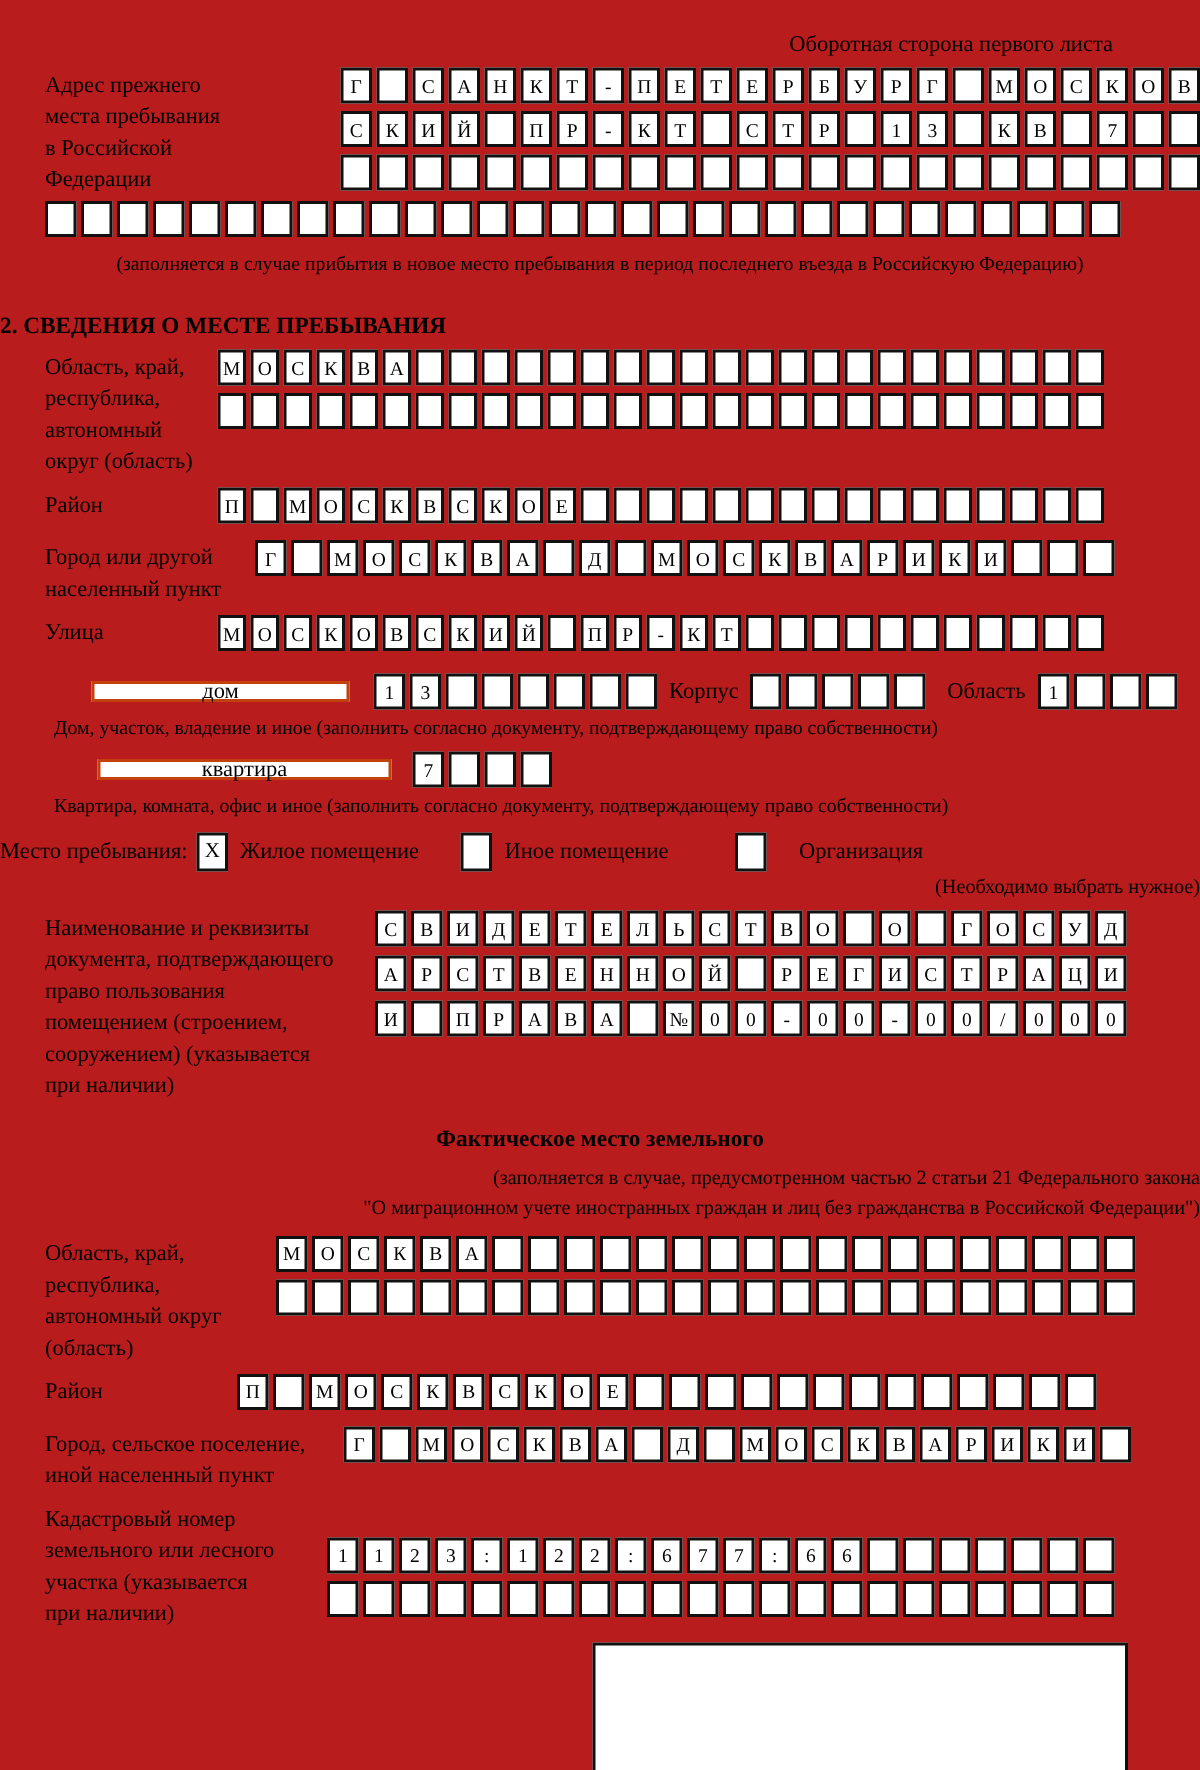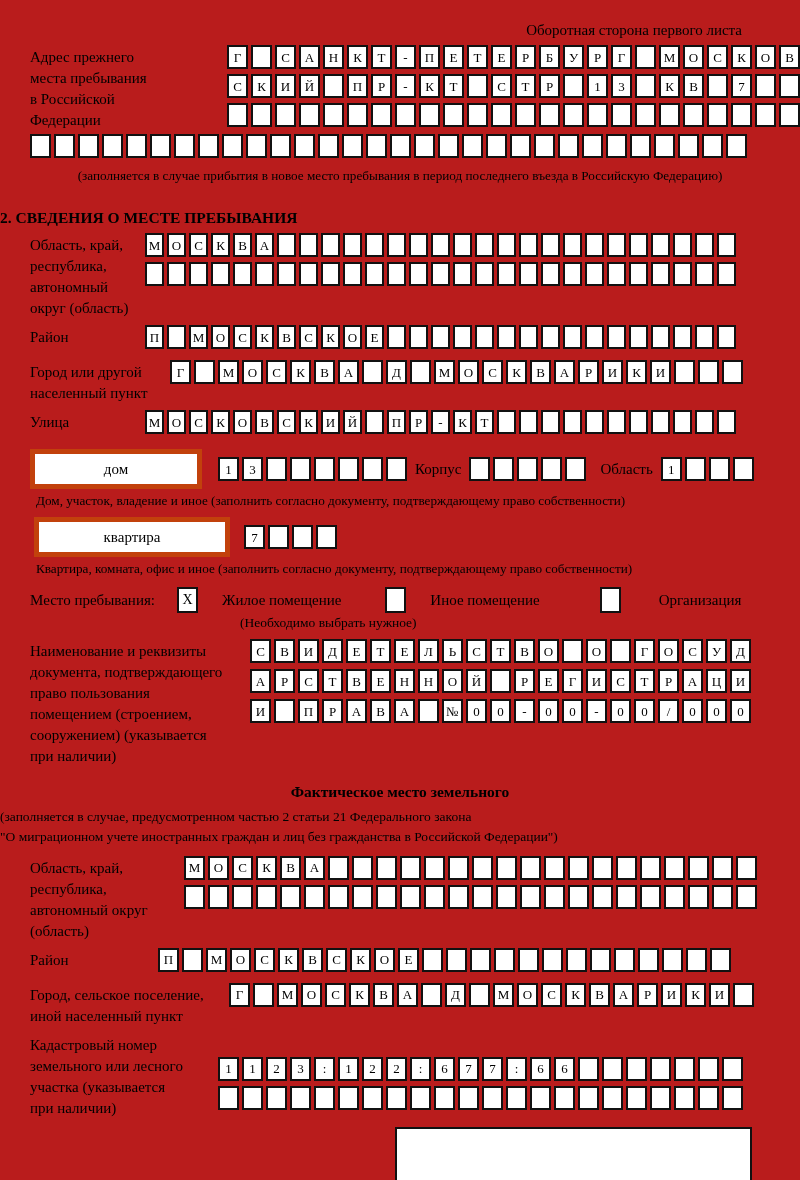--- a/index.html
+++ b/index.html
@@ -28,43 +28,43 @@
   .w199 { width:199px; }
   .w188 { width:188px; }
   .w220 { width:220px; }
 
   .fullrow { margin-left:30px; margin-top:2px; }
   .note { text-align:center; font-size:13.2px; margin-top:10px; }
   .sec-title { font-weight:bold; font-size:15.5px; margin-top:25px; margin-bottom:4px; }
 
   .house-row { display:flex; align-items:center; margin-left:30px; margin-top:10px; }
   .wide-cell {
-    box-sizing:border-box; border:5px solid #c2410c; height:40px;
-    display:flex; align-items:center; justify-content:center; flex:none; background:#fff;
+    box-sizing:border-box; border:2px solid #c2410c; height:14px;
+    display:flex; align-items:center; justify-content:center; flex:none; background:#fff;margin-left:31px;
   }
   .dom-cell { width:172px; }
   .kv-cell  { width:196px; }
   .house-row .cellrow, .apt-row .cellrow { margin-bottom:0; }
   .inline-lbl { margin:0 8px; flex:none; }
   .caption { font-size:13.2px; margin:4px 0 0 36px; }
 
   .apt-row { display:flex; align-items:center; margin-left:34px; margin-top:8px; }
 
-  .stay { display:flex; align-items:center; margin-left:30px; margin-top:10px;gap:16px; }
+  .stay { display:flex; align-items:center; margin-top:10px; }
   .checkbox {
     width:21px; height:26px; box-sizing:border-box; border:2px solid #111; flex:none;
     display:flex; align-items:center; justify-content:center; font-size:14px; background:#fff;
   }
   .stay .txt { margin:0 0 0 8px; }
   .stay .gap28 { margin-left:28px; }
   .stay .gap44 { margin-left:44px; }
-  .stay-note { margin-left:240px; font-size:13.5px; margin-top:2px; }
+  .stay-note { margin-left:240px; font-size:13.5px; margin-top:2px;text-align:right; }
 
   .fact-title { text-align:center; font-weight:bold; font-size:15.5px; margin-top:16px; }
-  .fact-note { text-align:left; font-size:13.5px; white-space:pre-line; line-height:1.5; margin-top:6px; }
+  .fact-note { text-align:right; font-size:13.5px; white-space:pre-line; line-height:1.5; margin-top:6px; }
 
   .stamp-box {
     box-sizing:border-box; border:2px solid #111; width:357px; height:174px;
     margin:8px 0 0 395px; background:#fff;
   }
   .doc-rows .cellrow { margin-bottom:6px; }
 </style>
 </head>
 <body>
 

